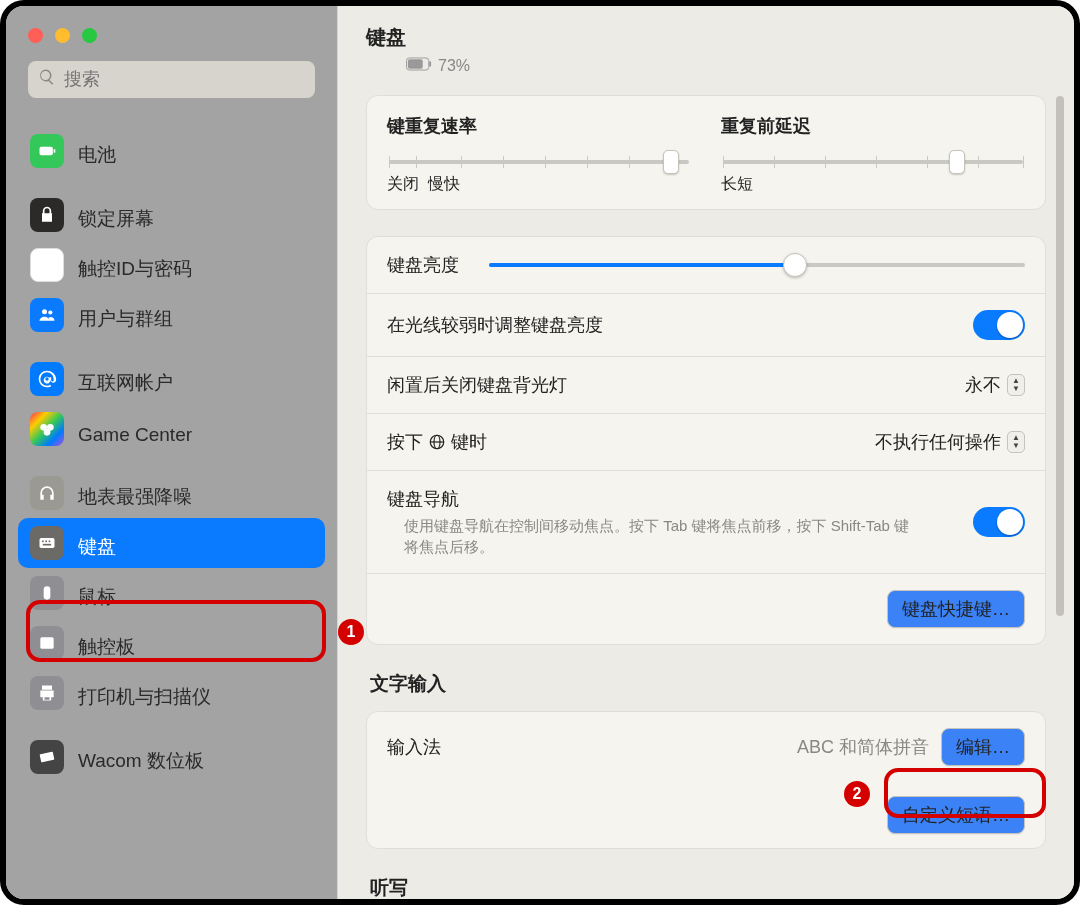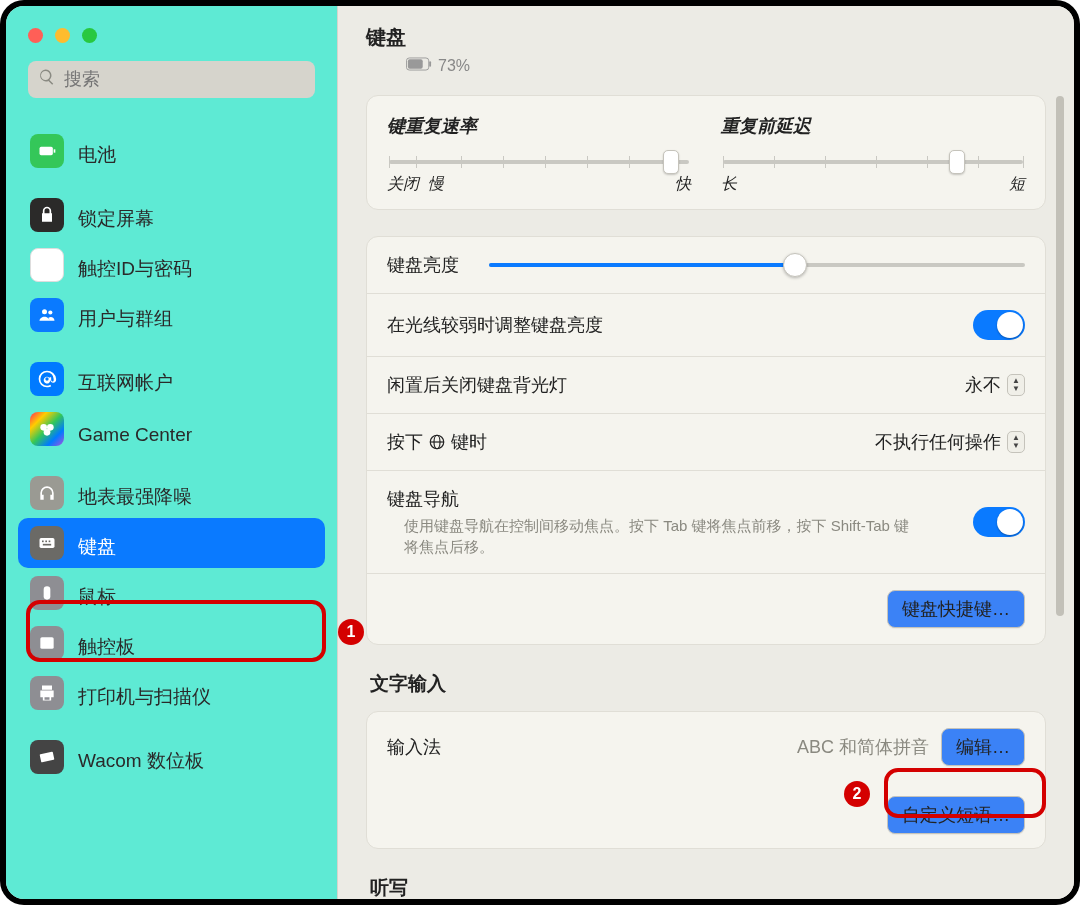--- a/index.html
+++ b/index.html
@@ -1,47 +1,47 @@
 <!DOCTYPE html>
 <html><head>
 <meta charset="utf-8">
 <style>
   * { box-sizing: border-box; margin: 0; padding: 0; }
   html, body { width: 1080px; height: 905px; font-family: -apple-system, "Helvetica Neue", Arial, sans-serif; background:#fff; overflow:hidden; }
   .outer-frame { position:relative; width:1080px; height:905px; border-radius:24px; background:#000; padding:6px; }
   .window { position:relative; width:100%; height:100%; background:#ecebe5; border-radius:18px; overflow:hidden; display:flex; }
-  .sidebar { width:332px; flex:none; background:#5eead4; display:flex; flex-direction:column; padding-top:14px; border-right:1px solid #d6d4cc; }
+  .sidebar { width:332px; flex:none; background:#a3a3a3; display:flex; flex-direction:column; padding-top:14px; border-right:1px solid #d6d4cc; }
   .traffic { display:flex; gap:12px; padding:8px 22px 18px; }
   .dot { width:15px; height:15px; border-radius:50%; }
   .dot.red{background:#ff5f57;} .dot.yellow{background:#febc2e;} .dot.green{background:#28c840;}
   .search-wrap { padding:0 22px 14px; }
   .search { display:flex; align-items:center; gap:8px; background:#d6d4cc; border-radius:8px; padding:7px 10px; color:#8a8a82; font-size:18px; }
   .search svg{ width:18px;height:18px; fill:#8a8a82;}
   .search input{ background:transparent;border:none;outline:none;font-size:18px;color:#555;flex:1;}
   .nav { flex:1; overflow-y:auto; padding:0 12px 20px; }
   .nav-group { margin-top:14px; }
   .nav-item { display:flex; align-items:flex-end; gap:14px; padding:8px 12px; border-radius:10px; font-size:19px; color:#2a2a2a; cursor:pointer; position:relative;}
   .nav-item.selected { background:#0a7aff; color:#fff; }
   .nav-icon { width:34px; height:34px; border-radius:8px; display:flex; align-items:center; justify-content:center; flex:none; }
   .nav-icon svg{width:20px;height:20px;fill:#fff;}
   .main { flex:1; background:#ecebe5; overflow-y:auto; position:relative; }
   .main-inner{ padding:18px 28px 40px; }
   .header-row { display:flex; align-items:center; gap:12px; margin-bottom:6px;}
   .page-title{ font-size:20px; font-weight:700; color:#222;}
   .battery-row { display:flex; align-items:center; gap:6px; color:#888; font-size:16px; margin-bottom:20px;padding-left:40px;}
   .battery-row svg{width:26px;height:14px;}
   .panel { background:#f5f4ee; border:1px solid #e0ded6; border-radius:12px; padding:0; margin-bottom:26px;}
-  .panel.sliders{ padding:18px 20px 14px;font-style:italic;}
+  .panel.sliders{ padding:18px 20px 14px;}
   .sliders-row{ display:flex; gap:30px;}
   .slider-block{ flex:1;}
   .slider-block-label{ font-size:18px; font-weight:700; color:#222; margin-bottom:22px;}
   .slider-track{ position:relative; height:4px; background:#c9c8c2; border-radius:2px; margin:0 2px 10px;}
   .slider-track .tick{position:absolute;top:-4px;width:1px;height:12px;background:#c9c8c2;}
   .slider-thumb{ position:absolute; top:-10px; width:16px; height:24px; background:#fff; border:1px solid #c5c3bb; border-radius:5px; box-shadow:0 1px 2px rgba(0,0,0,.2);}
-  .slider-ends{ display:flex; justify-content:space-between; font-size:16px; color:#222;}
+  .slider-ends{ display:flex; justify-content:flex-start; font-size:16px; color:#222;}
   .prow{ display:flex; align-items:center; justify-content:space-between; padding:16px 20px; border-top:1px solid #e0ded6; font-size:18px; color:#222;}
   .prow:first-child{border-top:none;}
   .prow .left{ display:flex; flex-direction:column; gap:4px;}
   .prow .desc{ font-size:15px; color:#8a8980; max-width:520px; line-height:1.4;margin-left:17px;}
   .toggle{ width:52px; height:30px; background:#0a7aff; border-radius:15px; position:relative; cursor:pointer;}
   .toggle .knob{ position:absolute; top:2px; right:2px; width:26px; height:26px; background:#fff; border-radius:50%; box-shadow:0 1px 2px rgba(0,0,0,.3);}
   .brightness-slider{ position:relative; flex:1; margin-left:30px; height:24px; display:flex; align-items:center;}
   .bs-track{ height:4px; flex:1; background:#c9c8c2; border-radius:2px; position:relative;}
   .bs-fill{ position:absolute; left:0; top:0; height:4px; background:#0a7aff; border-radius:2px;}
   .bs-thumb{ position:absolute; top:-10px; width:24px; height:24px; background:#fff; border-radius:50%; border:1px solid #c5c3bb; box-shadow:0 1px 3px rgba(0,0,0,.25);}

